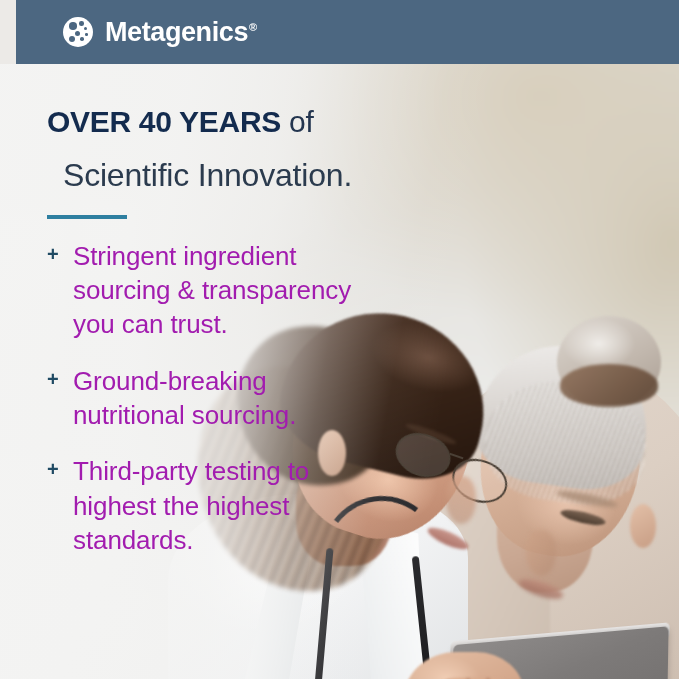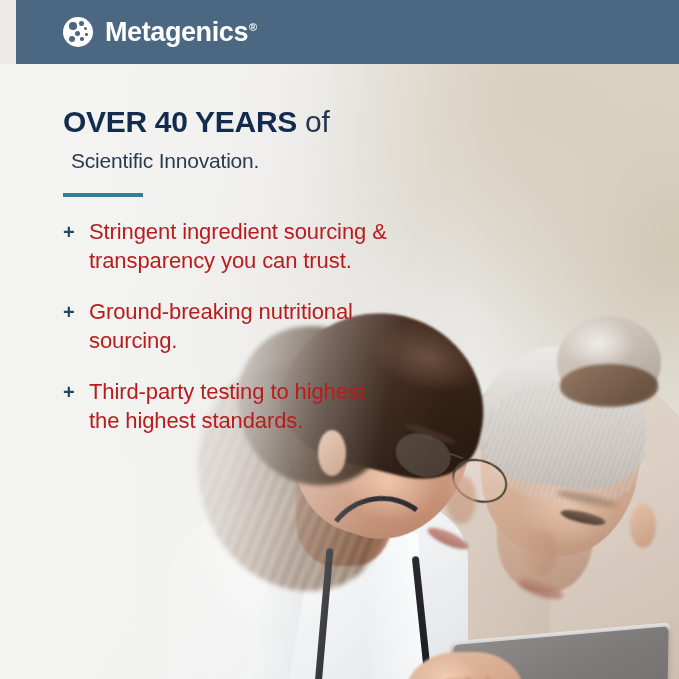--- a/index.html
+++ b/index.html
@@ -443,38 +443,38 @@
     color: #ffffff;
     font-size: 11px;
     font-weight: bold;
     vertical-align: super;
     margin-left: 1px;
   }
 
   
   .copy {
     position: absolute;
-    left: 63px; top: 103px;
+    left: 47px; top: 103px;
     width: 330px;
   }
   .headline {
     font-size: 30px;
     line-height: 1.24;
     color: #132b4e;
     font-weight: normal;
     margin: 0;
     letter-spacing: -0.2px;
   }
   .headline .hl-strong { font-weight: bold; letter-spacing: -0.3px; }
   .headline .hl-rest   { color: #23354f; }
   .headline-line2 {
-    font-size: 21px;
+    font-size: 32px;
     line-height: 1.24;
     color: #2b3b4e;
-    margin: 8px;
+    margin: 16px;
     letter-spacing: -0.2px;
   }
 
   .rule {
     width: 80px;
     height: 4px;
     background: #2e7fa0;
     margin: 19px 0 20px 0;
   }
 
@@ -488,23 +488,23 @@
   .bullet-plus {
     flex: 0 0 auto;
     width: 26px;
     font-size: 20px;
     font-weight: bold;
     color: #1f4a63;
     line-height: 1.33;
     padding-top: 2px;
   }
   .bullet-text {
-    font-size: 22px;
+    font-size: 26px;
     line-height: 1.32;
-    color: #b91c1c;
+    color: #a21caf;
     letter-spacing: -0.1px;
   }
 </style>
 </head>
 <body>
 
 <div class="ad">
 
   <div class="photo">
     <div class="bg-room"></div>

